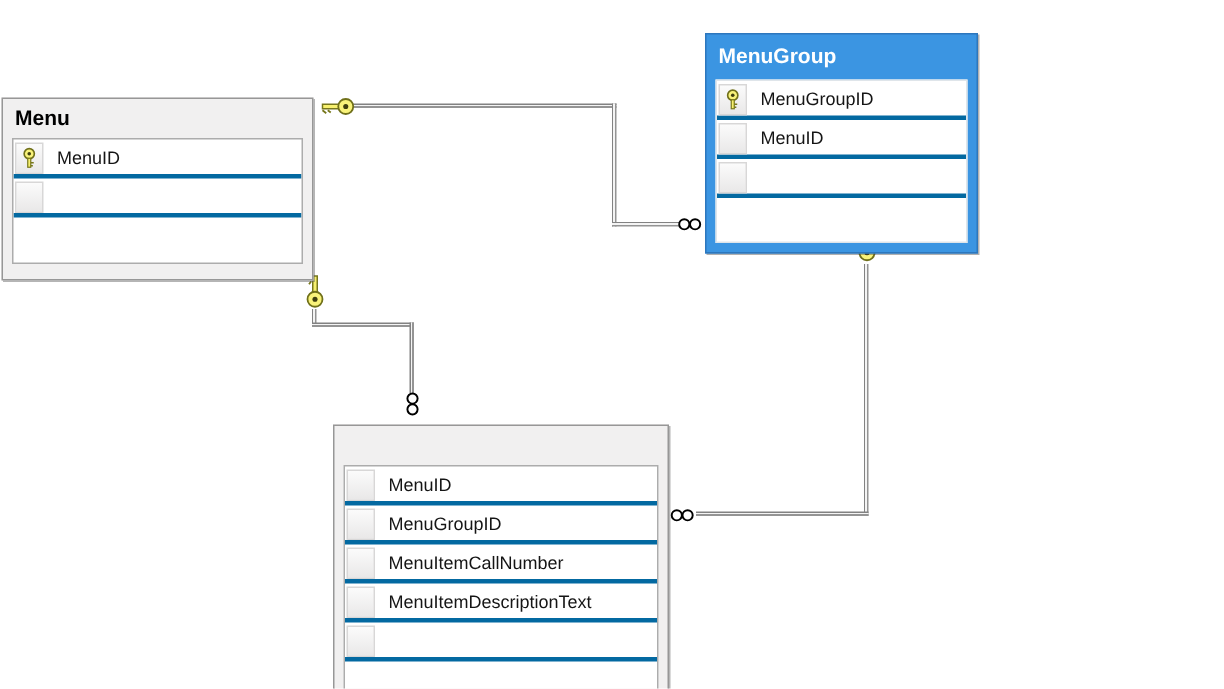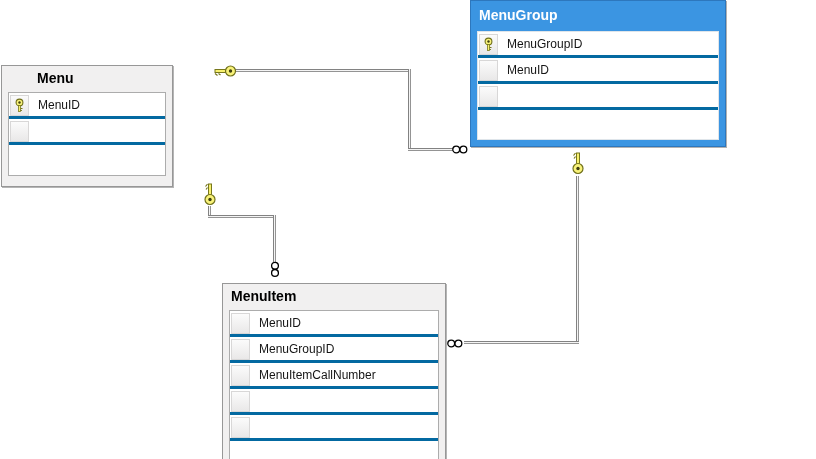--- a/index.html
+++ b/index.html
@@ -85,21 +85,21 @@
     <rect x="2" y="6.5" width="13" height="3" fill="#f7f06e" stroke="#77771c" stroke-width="1"></rect>
     <circle cx="17.5" cy="8" r="5" fill="#f9f37a" stroke="#70701a" stroke-width="1.2"></circle>
     <circle cx="17.5" cy="8" r="1.7" fill="#3f3f10"></circle>
   </svg>
   <svg class="endpoint" style="left:446px;top:337px;" width="18" height="13" viewBox="0 0 18 13">
     <circle cx="5.2" cy="6.5" r="3.4" fill="#fff" stroke="#000" stroke-width="1.3"></circle>
     <circle cx="12.4" cy="6.5" r="3.4" fill="#fff" stroke="#000" stroke-width="1.3"></circle>
   </svg>
 </div>
 
-<div class="db-table" style="left:1px;top:65px;width:172px;height:122px;padding-left:27px;">
+<div class="db-table" style="left:1px;top:65px;width:208px;height:122px;">
   <div class="tbl-header">Menu</div>
   <div class="grid">
       <div class="rows">
         <div class="col-row">
           <div class="sel-cell">
             <svg width="13" height="15" viewBox="0 0 13 15">
               <circle cx="6.5" cy="4.5" r="3.4" fill="#f9f37a" stroke="#70701a" stroke-width="1.1"></circle>
               <circle cx="6.5" cy="4.5" r="1.2" fill="#3f3f10"></circle>
               <rect x="5.5" y="7.5" width="2" height="6" fill="#f7f06e" stroke="#77771c" stroke-width="0.8"></rect>
               <path d="M7.5 10.5 h2 M7.5 12.5 h1.4" stroke="#77771c" stroke-width="1"></path>
@@ -107,21 +107,21 @@
           </div>
           <span class="col-label">MenuID</span>
         </div>
         <div class="col-row">
           <div class="sel-cell"></div>
         </div>
       </div>
     </div>
 </div>
 
-<div class="db-table selected" style="left:470px;top:0;width:256px;height:147px;">
+<div class="db-table selected" style="left:470px;top:22px;width:182px;height:147px;">
   <div class="tbl-header">MenuGroup</div>
   <div class="grid">
       <div class="rows">
         <div class="col-row">
           <div class="sel-cell">
             <svg width="13" height="15" viewBox="0 0 13 15">
               <circle cx="6.5" cy="4.5" r="3.4" fill="#f9f37a" stroke="#70701a" stroke-width="1.1"></circle>
               <circle cx="6.5" cy="4.5" r="1.2" fill="#3f3f10"></circle>
               <rect x="5.5" y="7.5" width="2" height="6" fill="#f7f06e" stroke="#77771c" stroke-width="0.8"></rect>
               <path d="M7.5 10.5 h2 M7.5 12.5 h1.4" stroke="#77771c" stroke-width="1"></path>
@@ -134,36 +134,36 @@
           <span class="col-label">MenuID</span>
         </div>
         <div class="col-row">
           <div class="sel-cell"></div>
         </div>
       </div>
     </div>
 </div>
 
 <div class="db-table" style="left:222px;top:283px;width:224px;height:192px;">
-  <div class="tbl-header">MenuItem</div>
   <div class="grid" style="bottom:-2px;">
       <div class="rows">
         <div class="col-row">
           <div class="sel-cell"></div>
           <span class="col-label">MenuID</span>
         </div>
         <div class="col-row">
           <div class="sel-cell"></div>
           <span class="col-label">MenuGroupID</span>
         </div>
         <div class="col-row">
           <div class="sel-cell"></div>
           <span class="col-label">MenuItemCallNumber</span>
         </div>
         <div class="col-row">
           <div class="sel-cell"></div>
+          <span class="col-label">MenuItemDescriptionText</span>
         </div>
         <div class="col-row">
           <div class="sel-cell"></div>
         </div>
       </div>
     </div>
 </div>
 
 </body></html>

